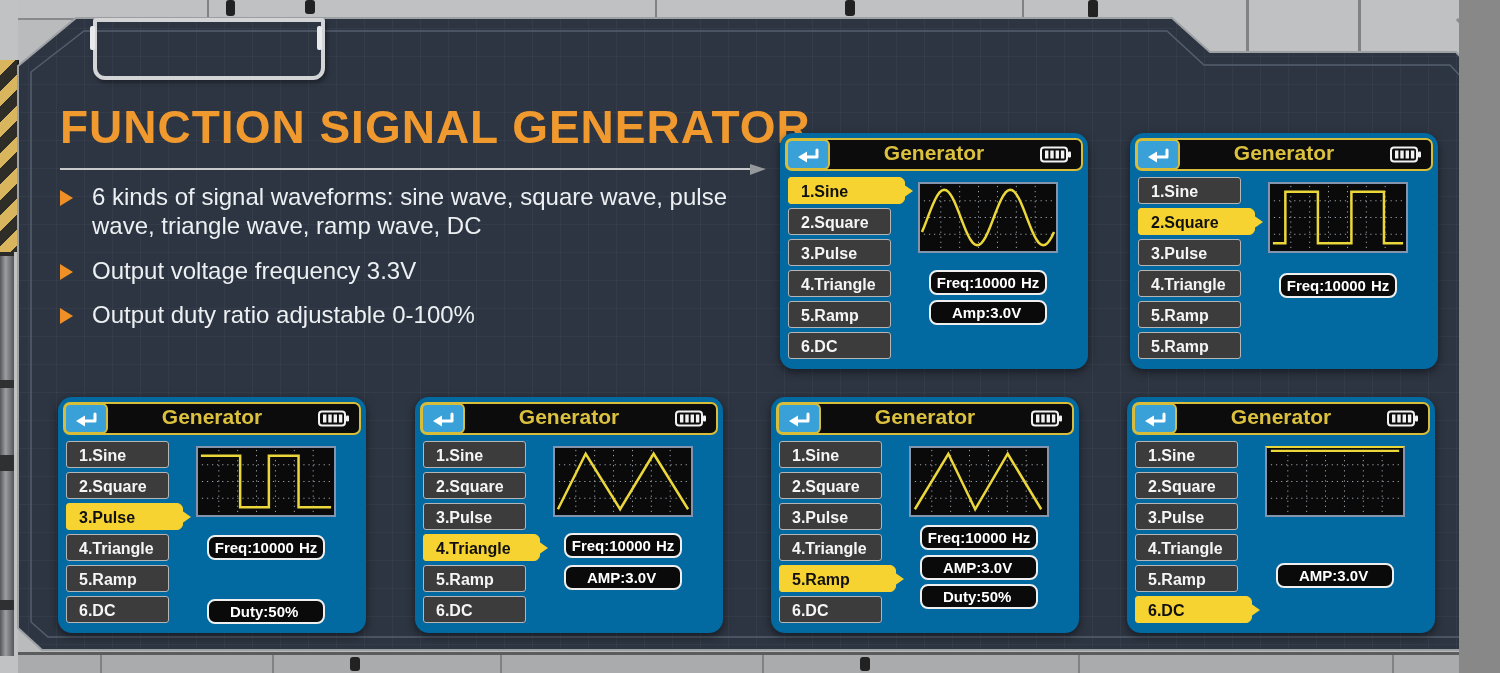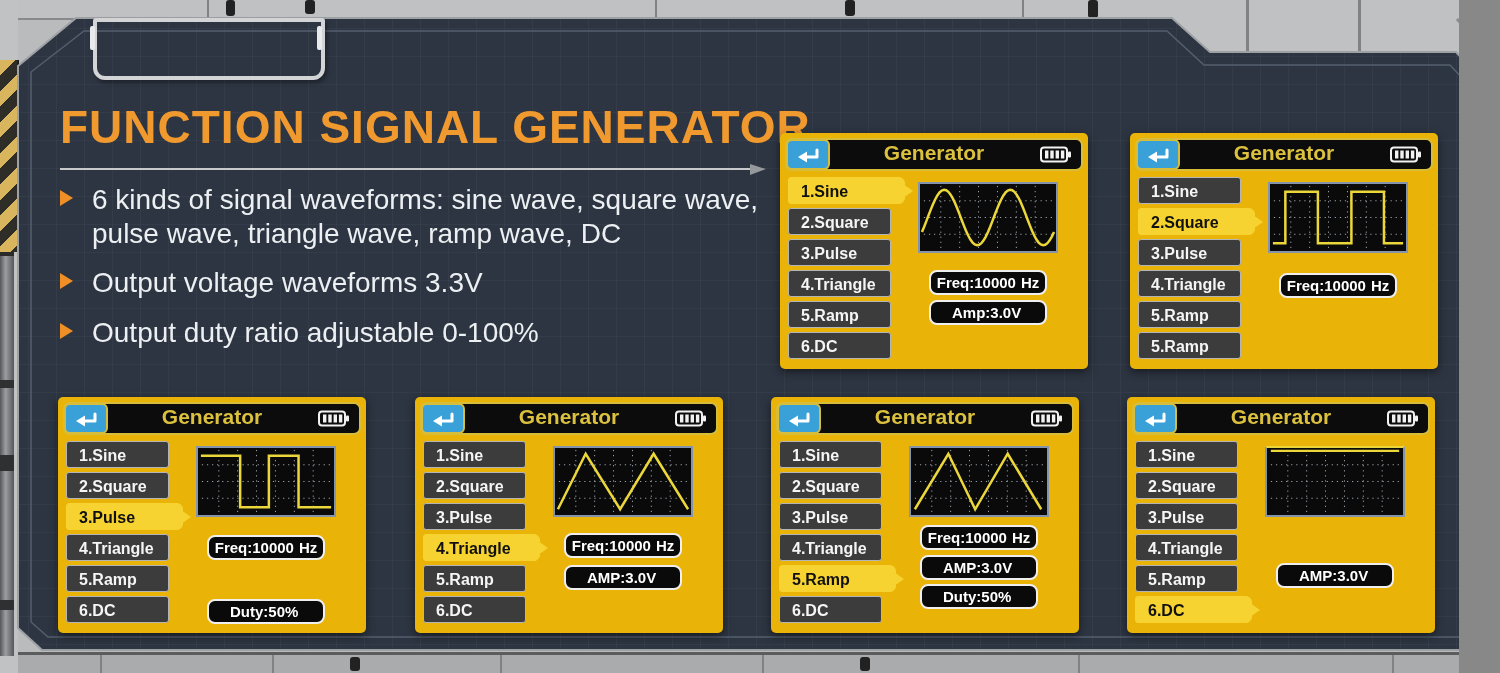--- a/index.html
+++ b/index.html
@@ -34,26 +34,26 @@
 
   
   .headline{position:absolute;left:60px;top:100px;z-index:3;}
   .title{font-size:46px;font-weight:800;letter-spacing:1px;color:#f0992e;
          font-family:"Liberation Sans",sans-serif;}
   .divider{position:relative;margin-top:14px;width:692px;height:2px;background:#c7c9cb;}
   .divider .arrow{position:absolute;right:-14px;top:-4px;width:0;height:0;
           border-left:16px solid #96999c;border-top:5px solid transparent;border-bottom:6px solid transparent;}
   .features{position:absolute;left:60px;top:183px;width:730px;z-index:3;}
   .feature{position:relative;padding-left:32px;margin-bottom:16px;
-           font-size:28px;line-height:1.2;color:#edf0f2;max-width:712px;}
+           font-size:24px;line-height:1.2;color:#edf0f2;max-width:712px;}
   .feature .tri{position:absolute;left:0;top:7px;width:0;height:0;
            border-left:13px solid #ef8f25;border-top:8px solid transparent;border-bottom:8px solid transparent;}
 
   
-  .screen{position:absolute;width:308px;height:236px;background:#eab308;border-radius:5px;
+  .screen{position:absolute;width:308px;height:236px;background:#0369a1;border-radius:14px;
           box-shadow:0 3px 8px rgba(0,0,0,.5);z-index:3;}
   .pos-s1{left:780px;top:133px;} .pos-s2{left:1130px;top:133px;}
   .pos-s3{left:58px;top:397px;}  .pos-s4{left:415px;top:397px;}
   .pos-s5{left:771px;top:397px;} .pos-s6{left:1127px;top:397px;}
 
   .scr-header{position:absolute;left:5px;top:5px;right:5px;height:33px;background:#0c0c0c;
               border:2px solid #d7bd3a;border-radius:7px;box-sizing:border-box;}
   .back-btn{position:absolute;left:-1px;top:-1px;width:44px;height:31px;background:#3aa0d8;
             border:2px solid #d7bd3a;border-radius:6px;box-sizing:border-box;
             display:flex;align-items:center;justify-content:center;padding:0;cursor:pointer;}
@@ -145,21 +145,21 @@
   <div class="bracket-pin" style="left:317px;top:26px"></div>
 
   <div class="headline">
     <div class="title">FUNCTION SIGNAL GENERATOR</div>
     <div class="divider">
         <span class="arrow"></span>
       </div>
   </div>
   <div class="features">
     <div class="feature"><span class="tri"></span><span>6 kinds of signal waveforms: sine wave, square wave, pulse wave, triangle wave, ramp wave, DC</span></div>
-    <div class="feature"><span class="tri"></span><span>Output voltage waveforms 3.3V</span></div>
+    <div class="feature"><span class="tri"></span><span>Output voltage frequency 3.3V</span></div>
     <div class="feature"><span class="tri"></span><span>Output duty ratio adjustable 0-100%</span></div>
   </div>
 
   <div class="screen pos-s1">
       <div class="scr-header">
         <button class="back-btn">
           <svg width="24" height="16" viewBox="0 0 24 16">
             <path d="M21,3 V10 H9" fill="none" stroke="#fff" stroke-width="3" stroke-linecap="round" stroke-linejoin="round"></path>
             <polygon points="2,10 11,4.5 11,15.5" fill="#fff"></polygon>
           </svg>

